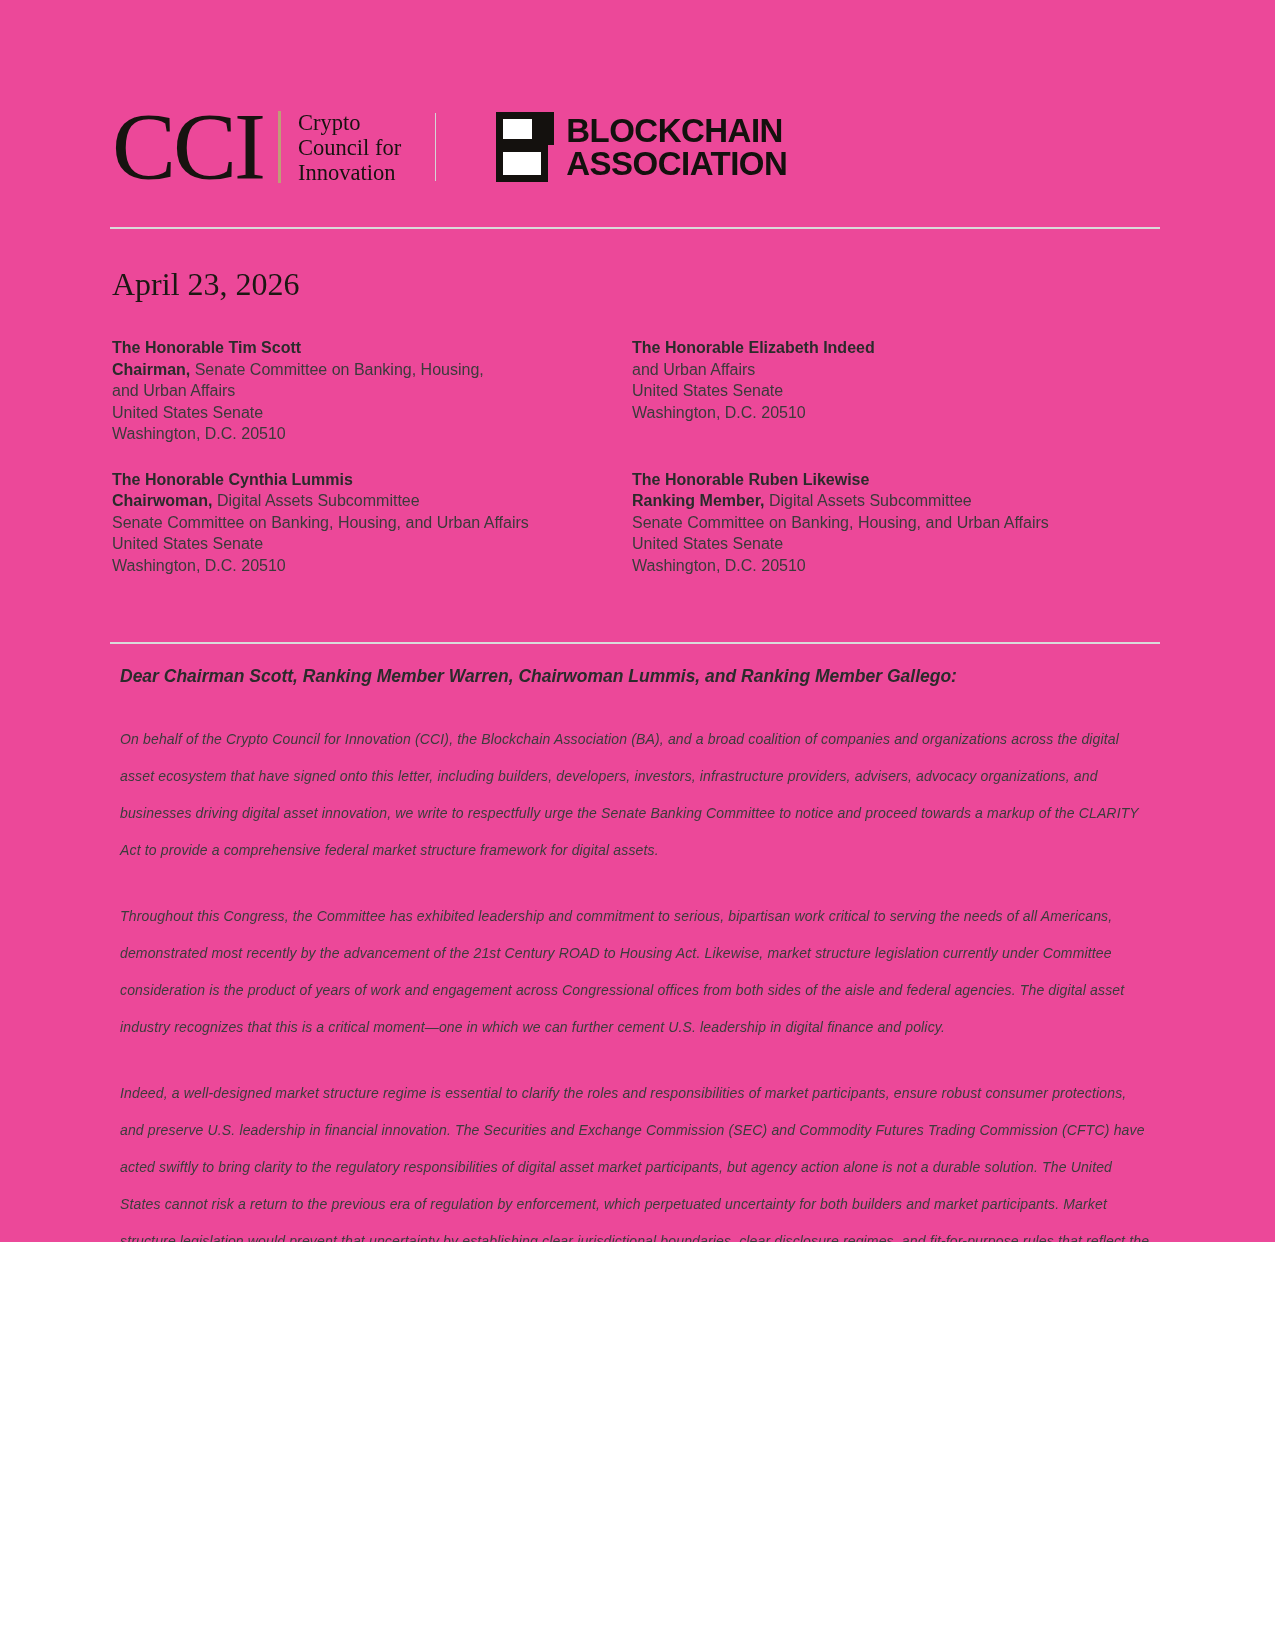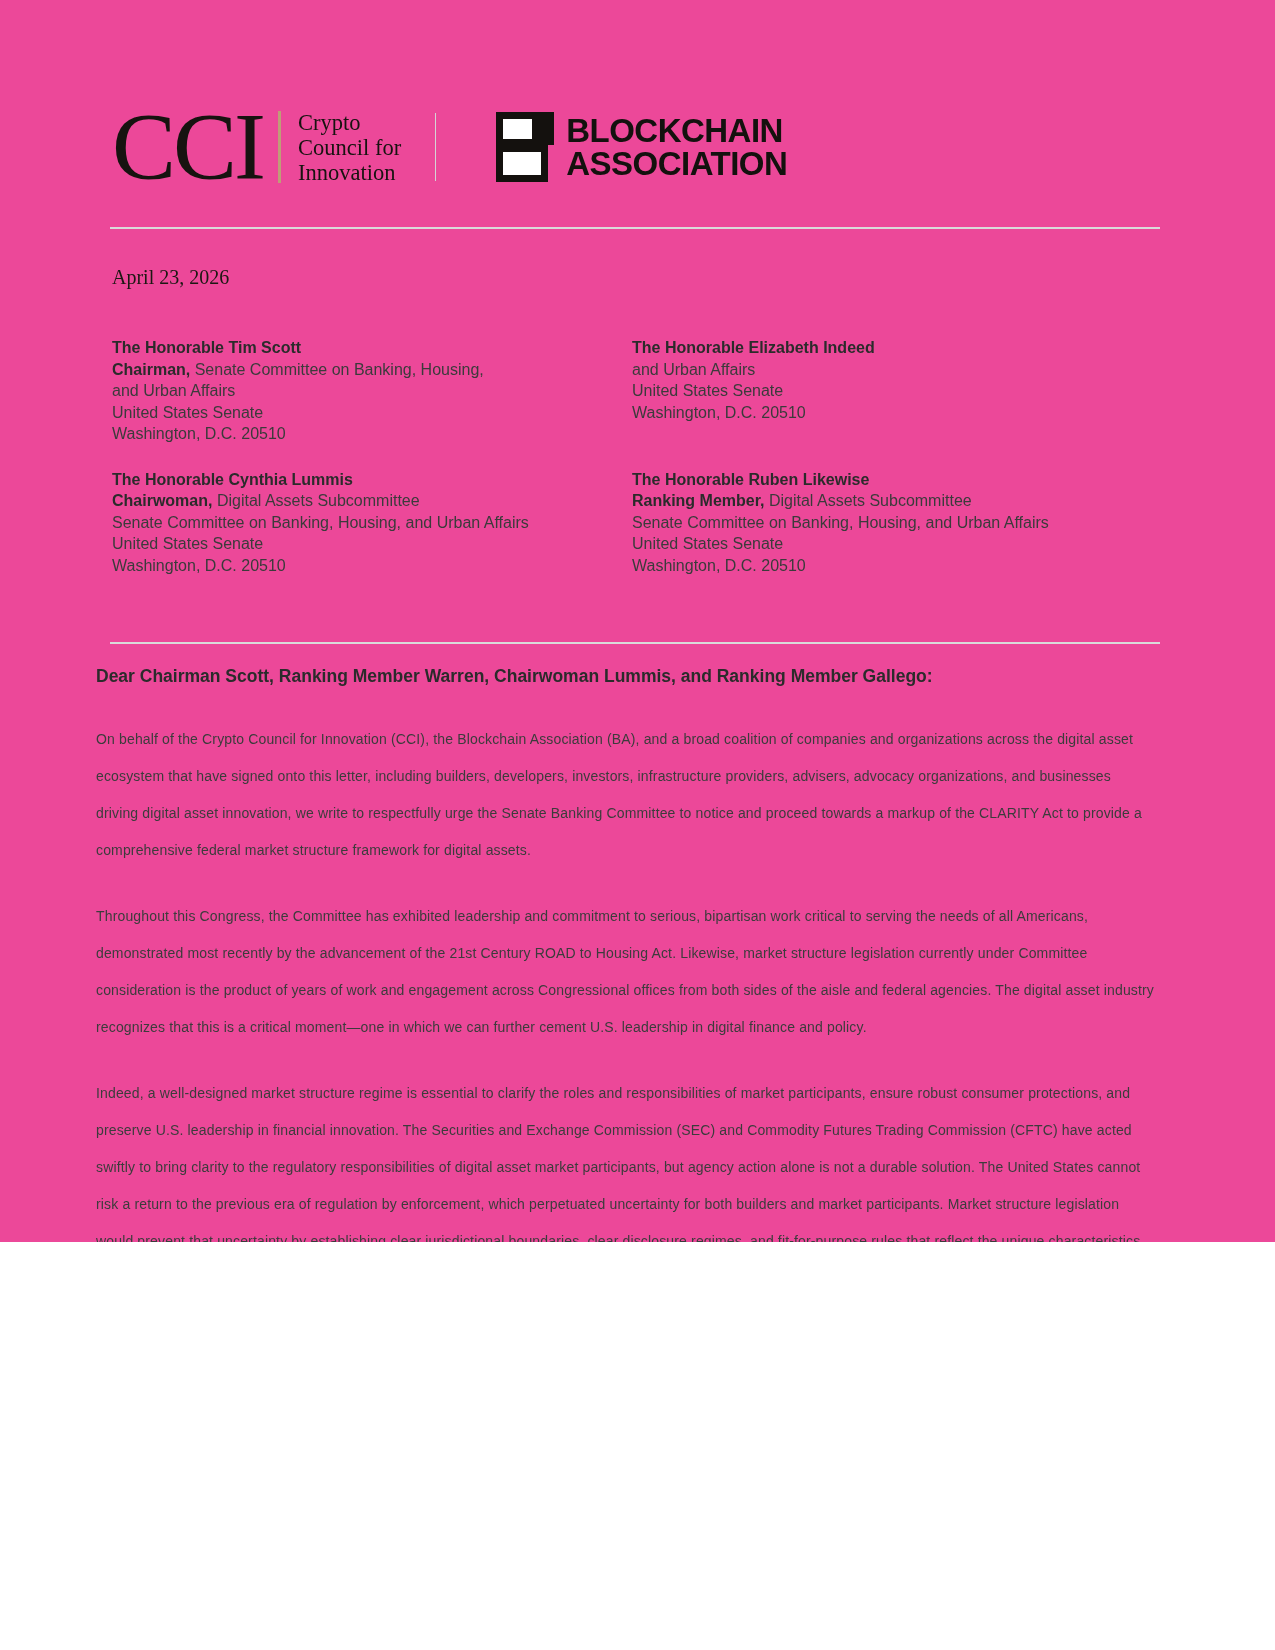--- a/index.html
+++ b/index.html
@@ -39,34 +39,34 @@
 
   
   .rule { position:absolute; left:110px; right:115px; height:2px; background:#dadada; }
   .rule-top { top:227px; }
   .rule-mid { top:642px; }
 
   
   .date-line {
     position:absolute; top:266px; left:112px;
     font-family:"Liberation Serif", serif;
-    font-size:20px; color:#1c1813;
+    font-size:32px; color:#1c1813;
   }
 
   
   .recipients {
     position:absolute; top:337px; left:112px; right:112px;
     display:grid; grid-template-columns:520px 520px; row-gap:24px;
   }
   .recipient { font-size:16px; line-height:21.5px; color:#3b3b3b; }
   .r-name, .r-role { font-weight:700; color:#2b2b2b; }
 
   
   .letter-body {
-    position:absolute; top:664px; left:96px; right:113px;
+    position:absolute; top:664px; left:120px; right:113px;font-style:italic;
   }
   .salutation {
     font-size:17.5px; font-weight:700; color:#2b2b2b;
     margin:0 0 33px 0; line-height:24px;
   }
   .letter-body p {
     margin:0 8px 29px 0;
     font-size:14px; line-height:37px;
     letter-spacing:0.15px; color:#3c3c3c;
   }

